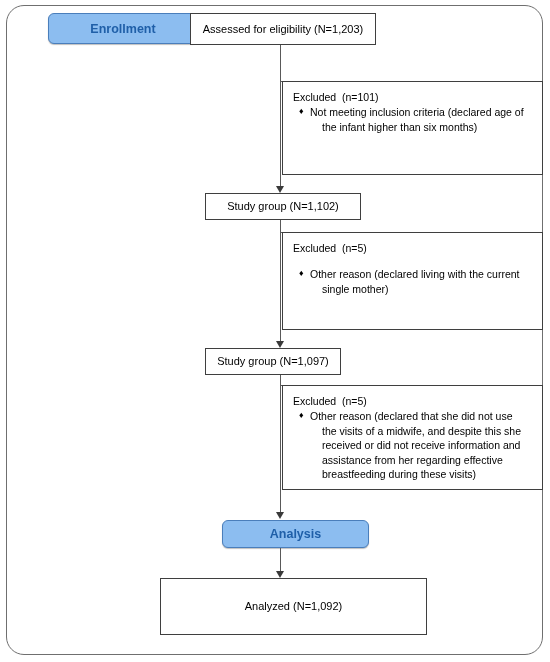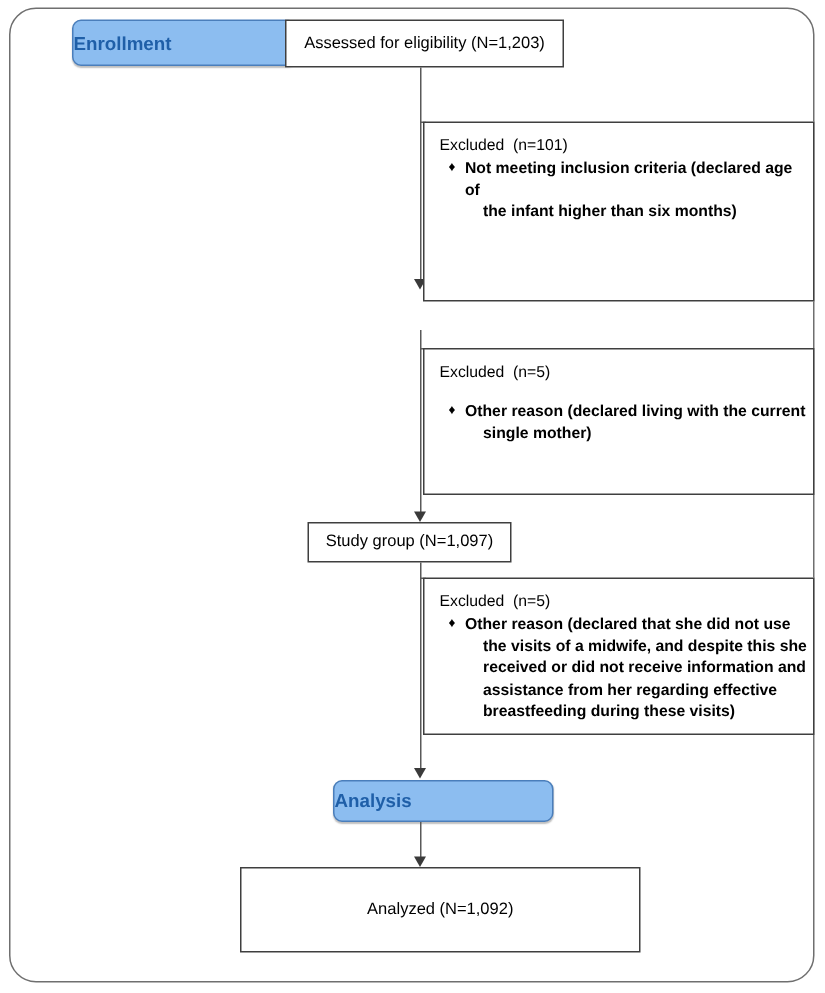--- a/index.html
+++ b/index.html
@@ -47,21 +47,21 @@
   }
   
   .stage {
     position: absolute;
     box-sizing: border-box;
     background: #8cbdf0;
     border: 1.5px solid #4a7ebb;
     border-radius: 6px;
     display: flex;
     align-items: center;
-    justify-content: flex-start;
+    justify-content: center;
     color: #1f5fa8;
     font-weight: bold;
     font-size: 12.5px;
     box-shadow: 0 1px 1px rgba(0,0,0,0.25);
   }
   
   .excl {
     position: absolute;
     box-sizing: border-box;
     background: #ffffff;
@@ -87,21 +87,20 @@
     flex: 0 0 auto;
     width: 11px;
     font-size: 9px;
     line-height: 1.5;
     color: #000;
   }
   .excl .bullet-text {
     flex: 1 1 auto;
     text-indent: 0;
     padding-left: 0;
-    font-weight: bold;
   }
   .excl .bullet-text span.l {
     display: block;
   }
   .excl .bullet-text span.l + span.l {
     padding-left: 12px;
   }
   
   .analyzed-inner {
     display: flex;
@@ -147,31 +146,34 @@
 
   <div class="box box-center" style="left:190px; top:13px; width:186px; height:32px;">
     <span>Assessed for eligibility (N=1,203)</span>
   </div>
 
   <div class="vline" style="left:280px; top:45px; height:143px;"></div>
   <div class="arrowhead" style="left:275.5px; top:186px;"></div>
 
   <div class="hline" style="left:280px; top:81px; width:4px;"></div>
 
-  <div class="excl" style="left:282px; top:81px; width:261px; height:120px;">
+  <div class="excl" style="left:282px; top:81px; width:261px; height:94px;">
     <div class="head">Excluded  (n=101)</div>
     <div class="bullet-row">
       <span class="bullet-glyph">♦</span>
       <span class="bullet-text">
         <span class="l">Not meeting inclusion criteria (declared age of</span>
         <span class="l">the infant higher than six months)</span>
       </span>
     </div>
   </div>
 
+  <div class="box box-center" style="left:205px; top:193px; width:156px; height:27px;">
+    <span>Study group (N=1,102)</span>
+  </div>
 
   <div class="vline" style="left:280px; top:220px; height:123px;"></div>
   <div class="arrowhead" style="left:275.5px; top:341px;"></div>
   <div class="hline" style="left:280px; top:232px; width:4px;"></div>
 
   <div class="excl" style="left:282px; top:232px; width:261px; height:98px;">
     <div class="head">Excluded  (n=5)</div>
     <div class="gap"></div>
     <div class="bullet-row">
       <span class="bullet-glyph">♦</span>

